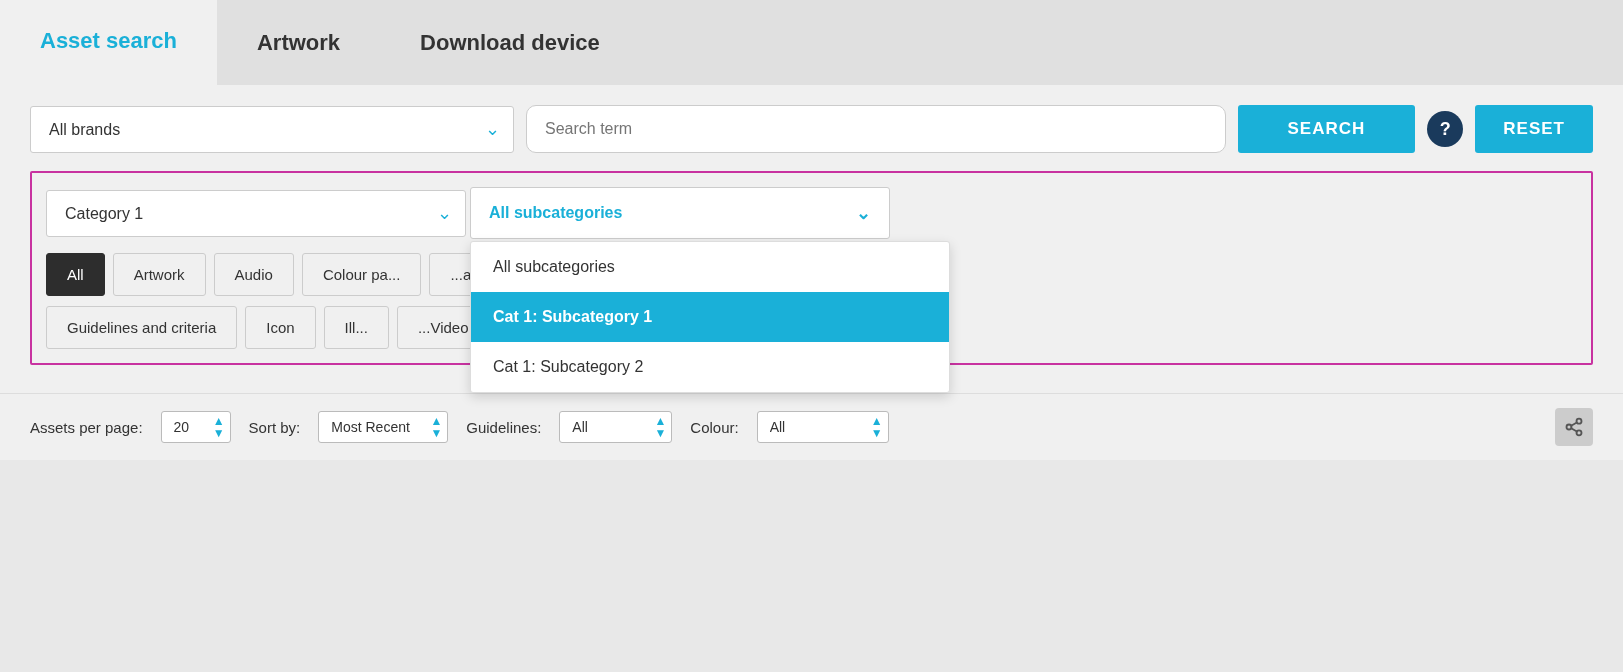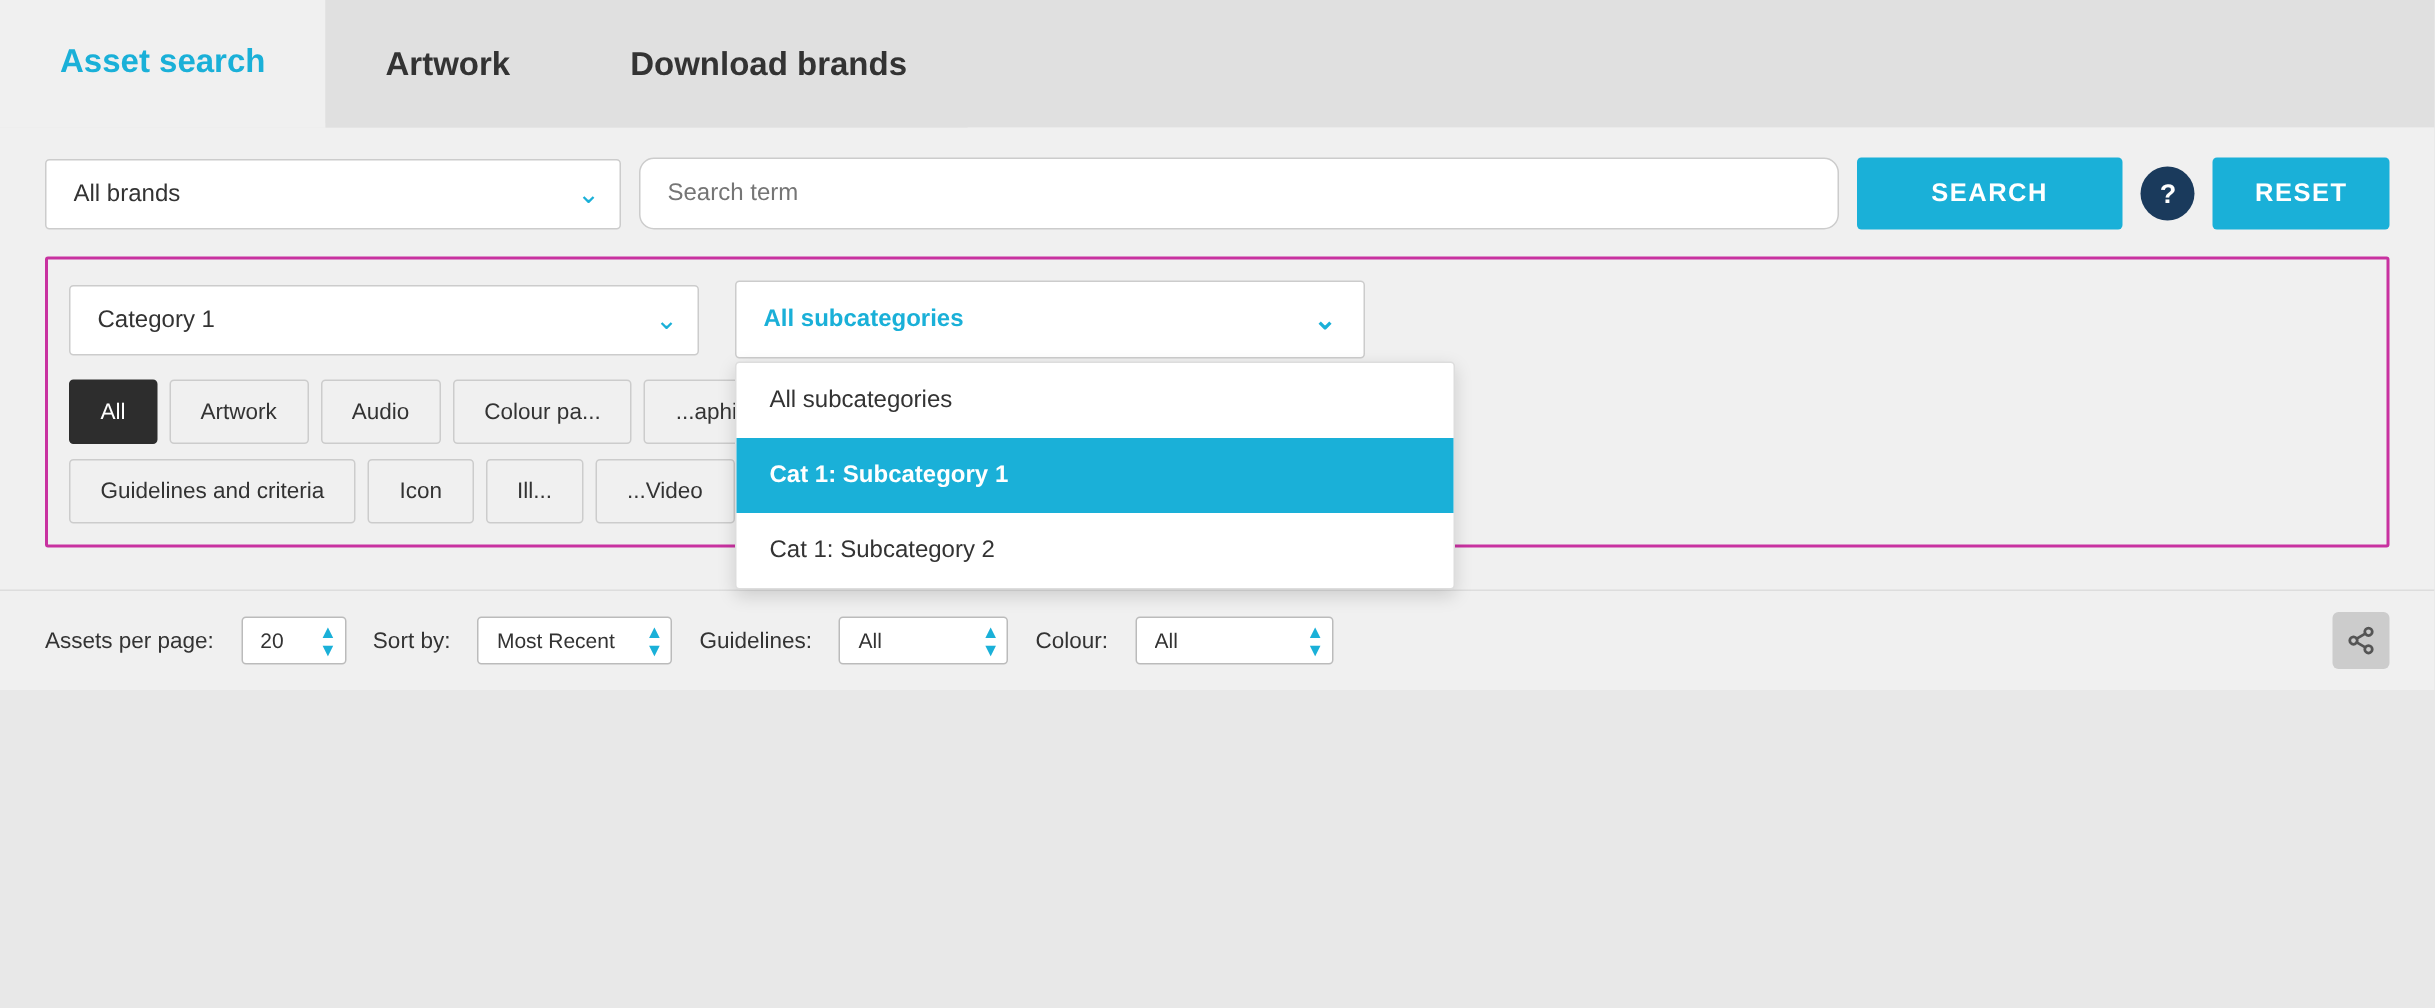--- a/index.html
+++ b/index.html
@@ -56,21 +56,21 @@
     
     .search-row {
       display: flex;
       align-items: center;
       gap: 12px;
       margin-bottom: 18px;
     }
 
     .brand-select-wrapper {
       position: relative;
-      width: 384px;
+      width: 484px;
     }
 
     .brand-select {
       width: 100%;
       padding: 14px 18px;
       font-size: 16px;
       border: 1.5px solid #ccc;
       border-radius: 3px;
       background: #fff;
       appearance: none;
@@ -143,21 +143,21 @@
       border: 2.5px solid #c832a0;
       border-radius: 2px;
       padding: 14px;
       margin-bottom: 18px;
       background: #f0f0f0;
     }
 
     .category-row {
       display: flex;
       align-items: center;
-      gap: 24px;
+      gap: 4px;
       margin-bottom: 14px;
       position: relative;
     }
 
     .cat-select-wrapper {
       position: relative;
       width: 420px;
     }
 
     .cat-select {
@@ -309,21 +309,21 @@
     }
   </style>
 </head>
 <body>
 
 <div class="main-container">
 
   <div class="tabs">
     <button class="tab active">Asset search</button>
     <button class="tab">Artwork</button>
-    <button class="tab">Download brands</button>
+    <button class="tab">Download device</button>
   </div>
 
   <div class="content-area">
 
 
     <div class="search-row">
       <div class="brand-select-wrapper">
         <select class="brand-select">
           <option>All brands</option>
           <option>Brand 1</option>

